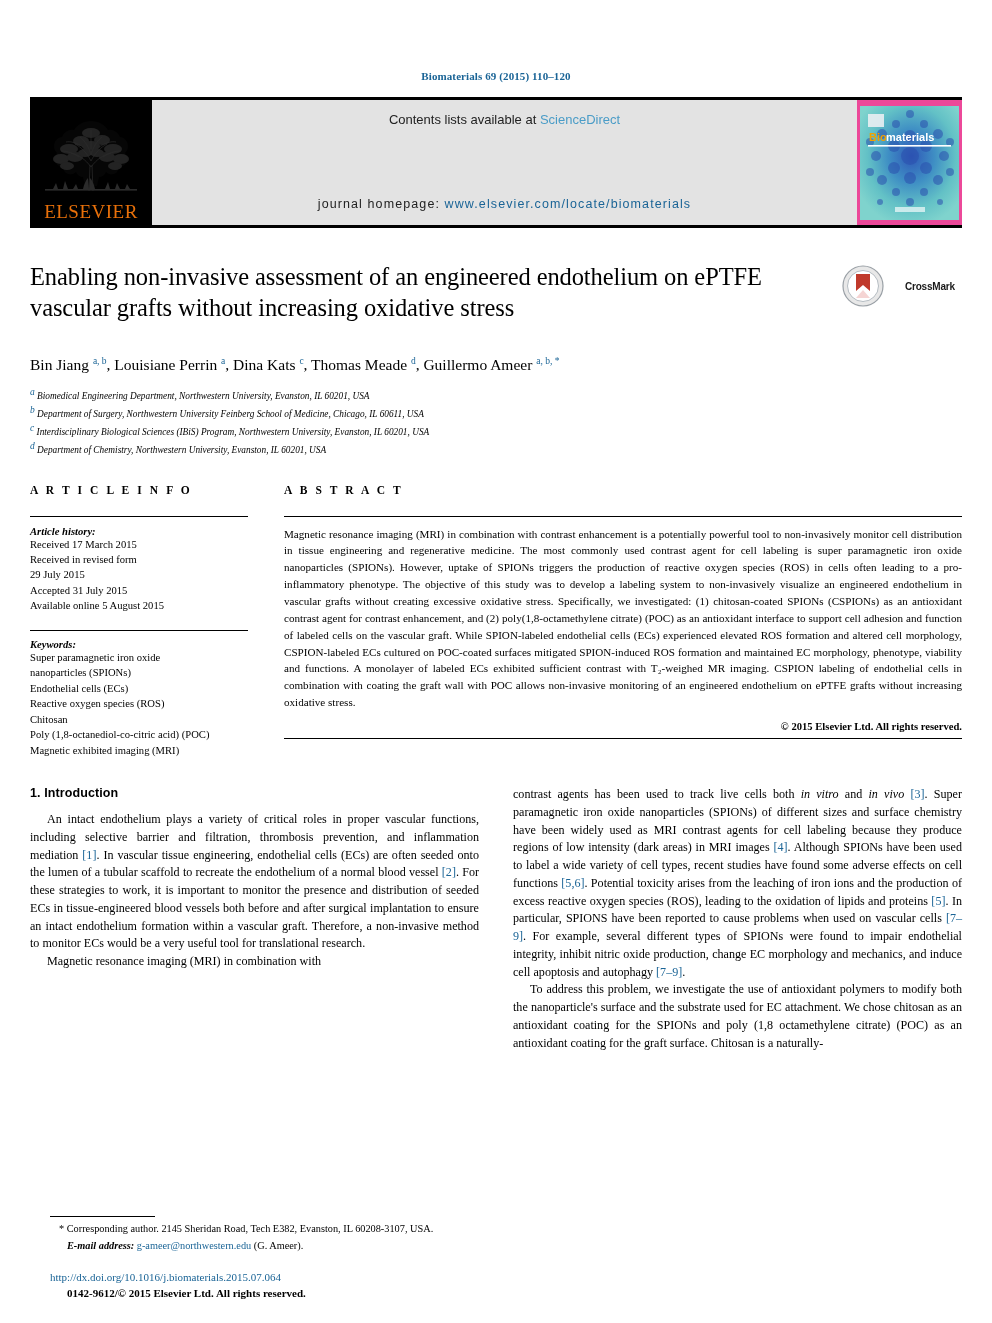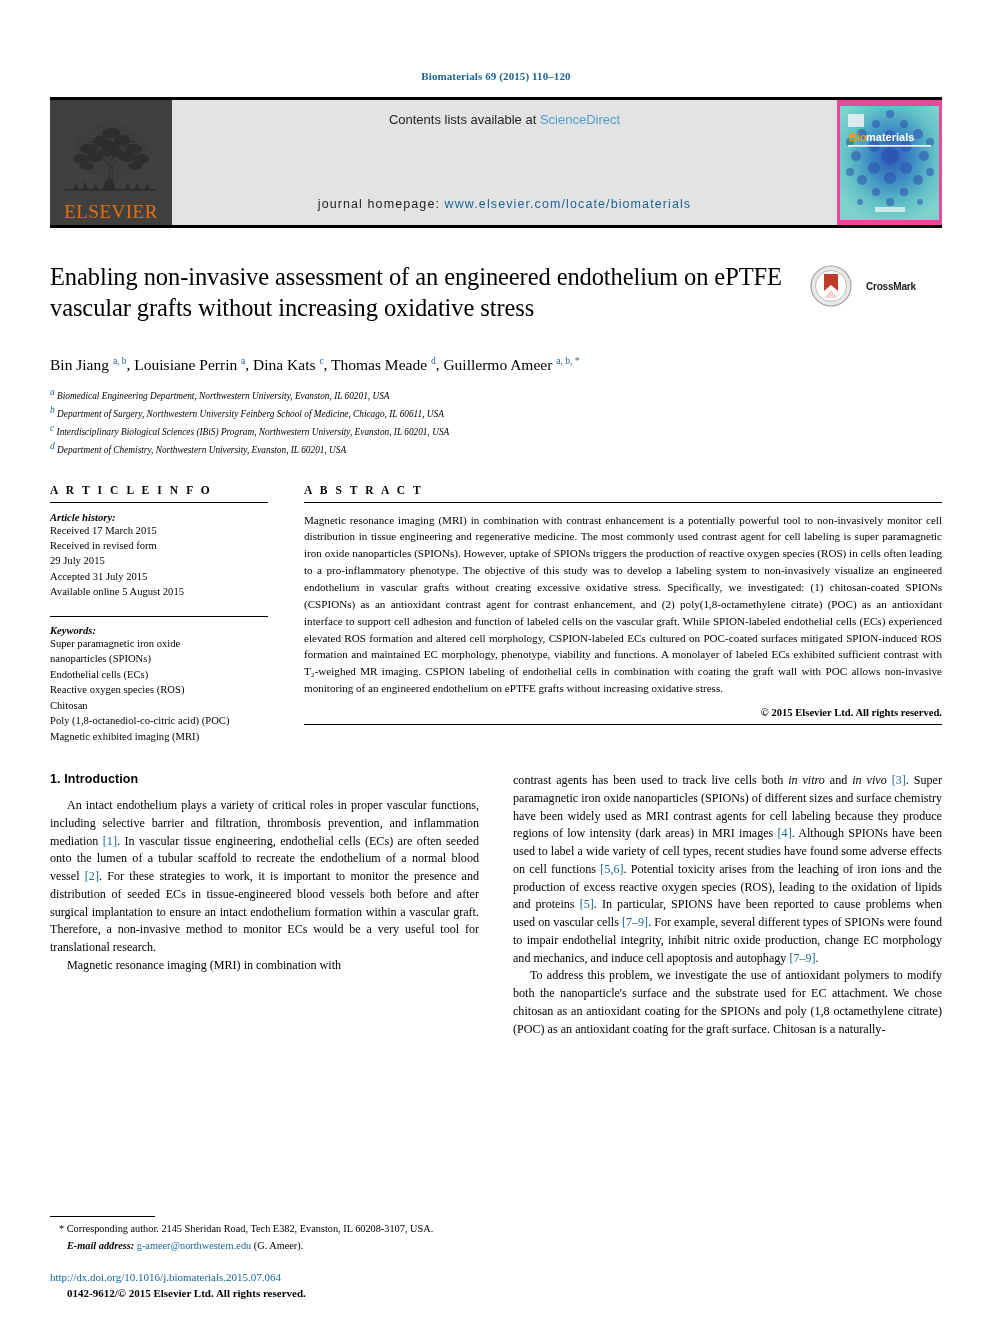--- a/index.html
+++ b/index.html
@@ -13,21 +13,21 @@
     font-family: "Liberation Serif", "DejaVu Serif", serif;
     color: #000000;
     position: relative;
     overflow: hidden;
   }
   .page {
     position: relative;
     width: 992px;
     height: 1323px;
     box-sizing: border-box;
-    padding: 0 50px;
+    padding: 0 30px;
   }
 
   
   .running-head {
     text-align: center;
     font-size: 11px;
     font-weight: bold;
     color: #1a6496;
     padding-top: 70px;
     letter-spacing: .1px;
@@ -39,21 +39,21 @@
     border-top: 3px solid #000;
     border-bottom: 3px solid #000;
     padding: 0;
     display: flex;
     align-items: stretch;
     height: 125px;
   }
   .elsevier-logo {
     width: 122px;
     flex: 0 0 122px;
-    background: #404040;
+    background: #000000;
     display: flex;
     flex-direction: column;
     align-items: center;
     justify-content: flex-end;
     padding-bottom: 4px;
     box-sizing: border-box;
   }
   .tree-svg { display:block; }
   .elsevier-word {
     font-family: "Liberation Serif", serif;
@@ -117,27 +117,27 @@
   .paper-title {
     font-size: 24.5px;
     line-height: 1.26;
     font-weight: normal;
     margin: 0;
     padding-right: 135px;
     letter-spacing: -.1px;
   }
   .crossmark {
     position: absolute;
-    right: 16px;
+    right: 4px;
     top: 2px;
     width: 116px;
     height: 44px;
     display: flex;
     align-items: center;
-    gap: 14px;
+    gap: 21px;
   }
   .crossmark-label {
     font-family: "Liberation Sans", sans-serif;
     font-size: 10px;
     font-weight: bold;
     color: #1a1a1a;
     letter-spacing: -.2px;
   }
 
   .authors {
@@ -170,21 +170,21 @@
     width: 218px;
   }
   .col-abstract {
     flex: 1 1 auto;
   }
   .sec-head {
     font-family: "Liberation Serif", serif;
     font-weight: bold;
     font-size: 11.5px;
     letter-spacing: 2.6px;
-    margin-bottom: 6px;
+    margin-bottom: 20px;
   }
   .rule {
     border-top: 1px solid #000;
     margin-bottom: 9px;
   }
   .hist-label, .kw-label {
     font-style: italic;
     font-weight: bold;
     font-size: 10.6px;
   }

